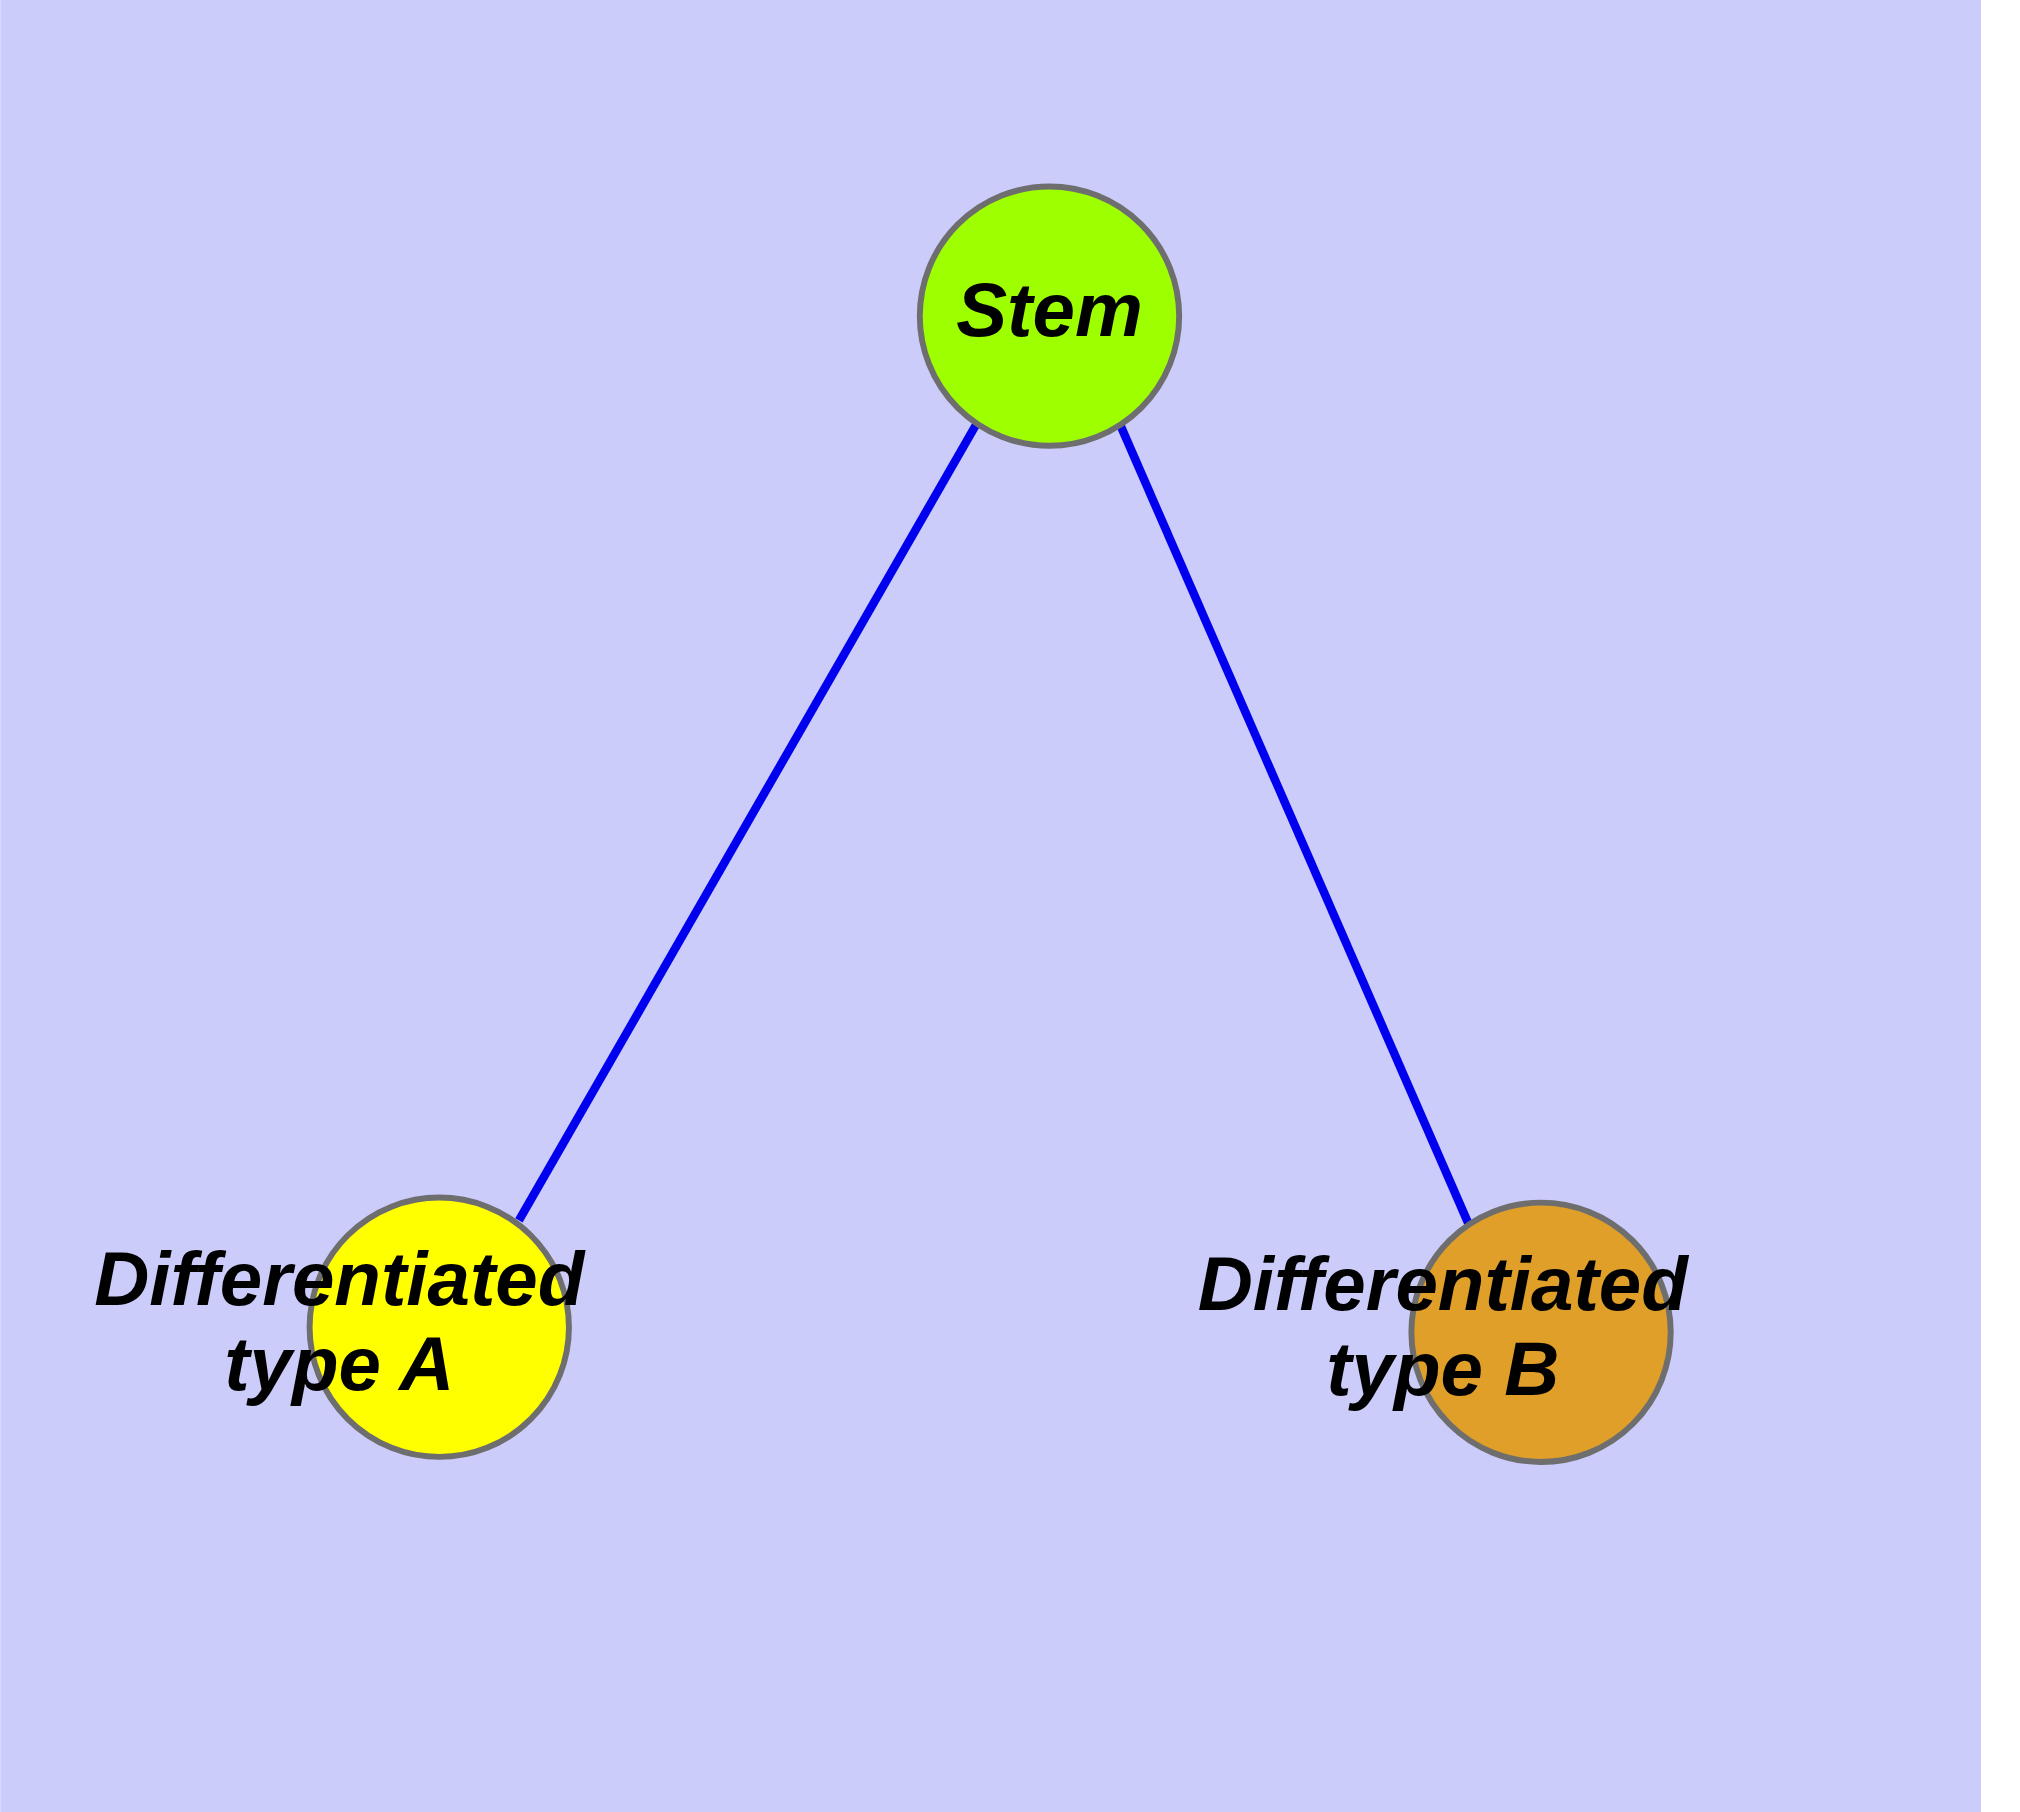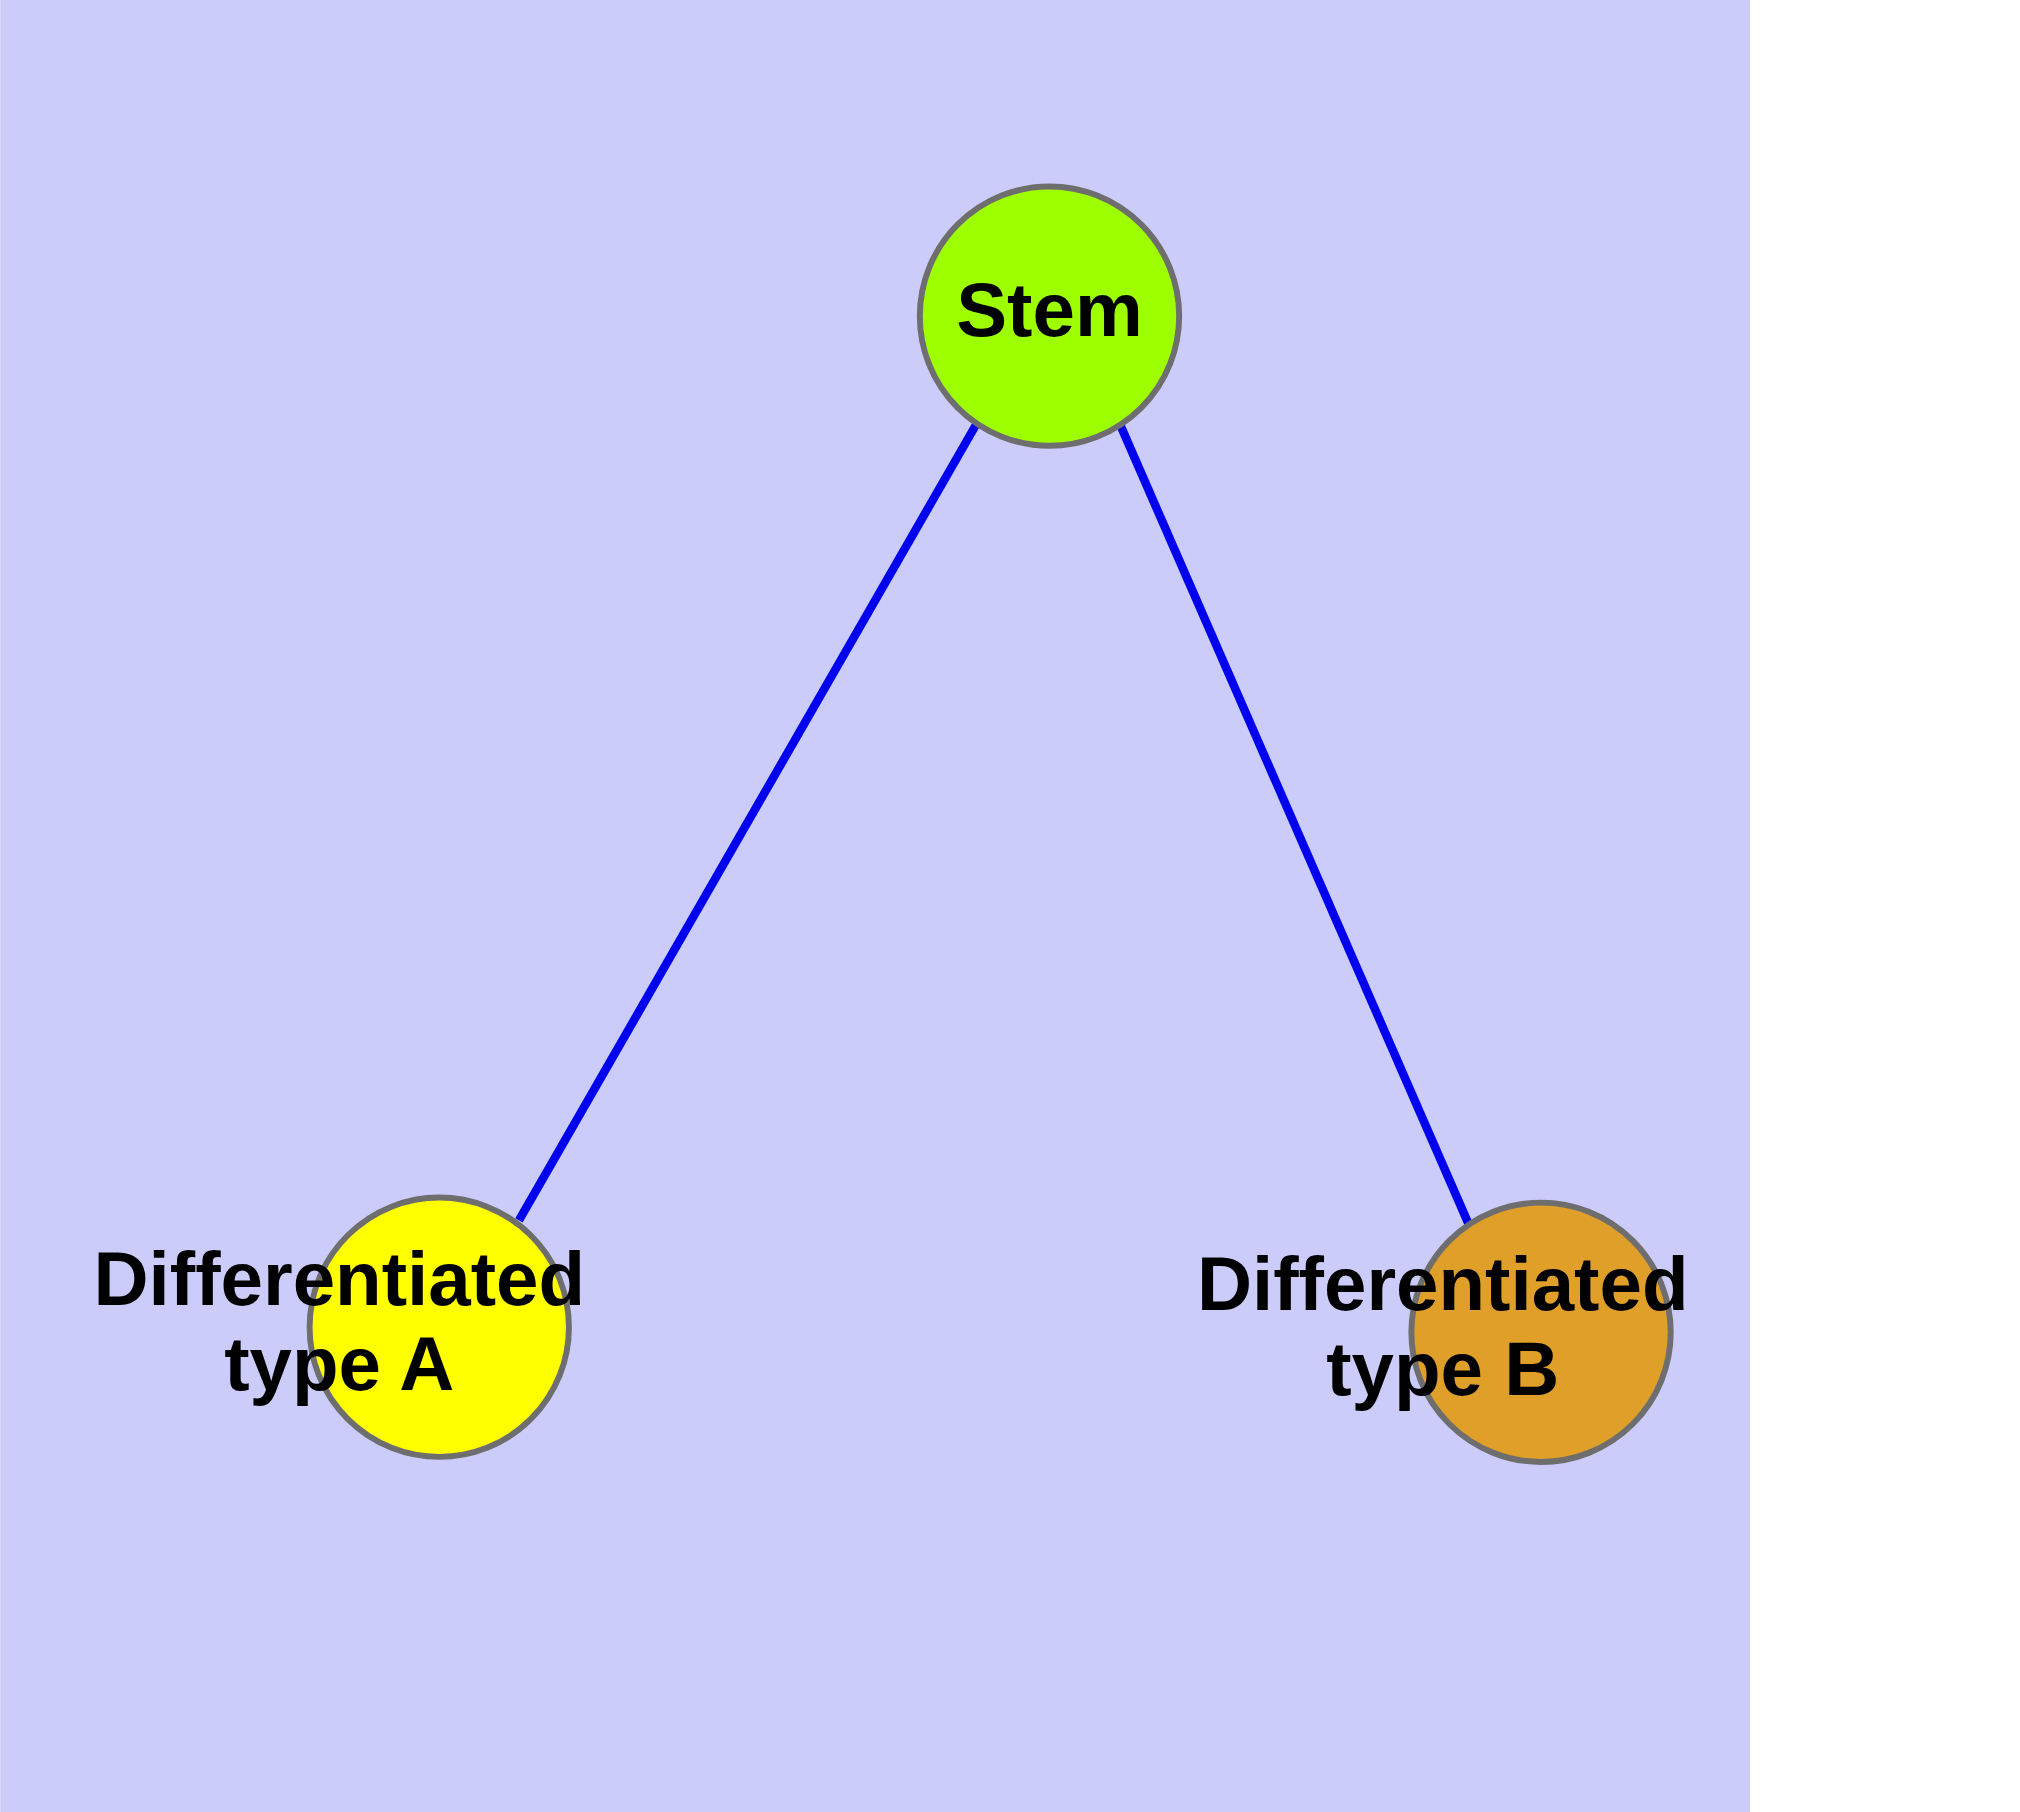--- a/index.html
+++ b/index.html
@@ -27,21 +27,21 @@
     fill: #000000;
     font-family: "Liberation Sans", sans-serif;
     dominant-baseline: middle;
     text-anchor: middle;
     white-space: pre;
   }
 </style>
 </head>
 <body>
 
-<div id="canvas" style="width: 1750px; height: 1812px;">
+<div id="canvas" style="width: 1981px; height: 1812px; font-style: italic;">
   <svg id="graph-svg" viewBox="0 0 2384 2138" xmlns="http://www.w3.org/2000/svg" style="width: 2021px; height: 1812px;">
 
     <rect id="bg-rect" x="0" y="0" width="2384" height="2138" fill="#ccccfa"></rect>
 
     <g id="edges-layer">
         <line x1="1152" y1="500" x2="612" y2="1440" stroke="#0000ee" stroke-width="10" stroke-linecap="butt"></line>
         <line x1="1320" y1="498" x2="1732" y2="1443" stroke="#0000ee" stroke-width="10" stroke-linecap="butt"></line>
       </g>
     <g id="nodes-layer">
         <circle cx="1238" cy="373" r="153" fill="#9eff00" stroke="#6e6e6e" stroke-width="7"></circle>

